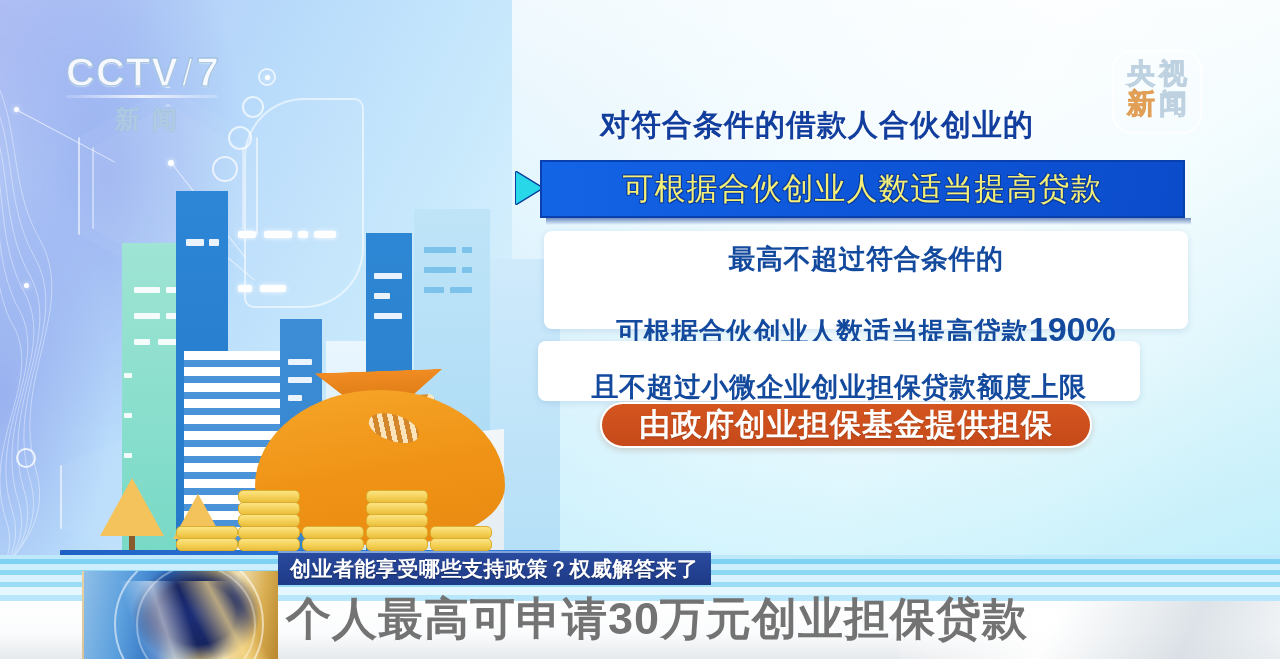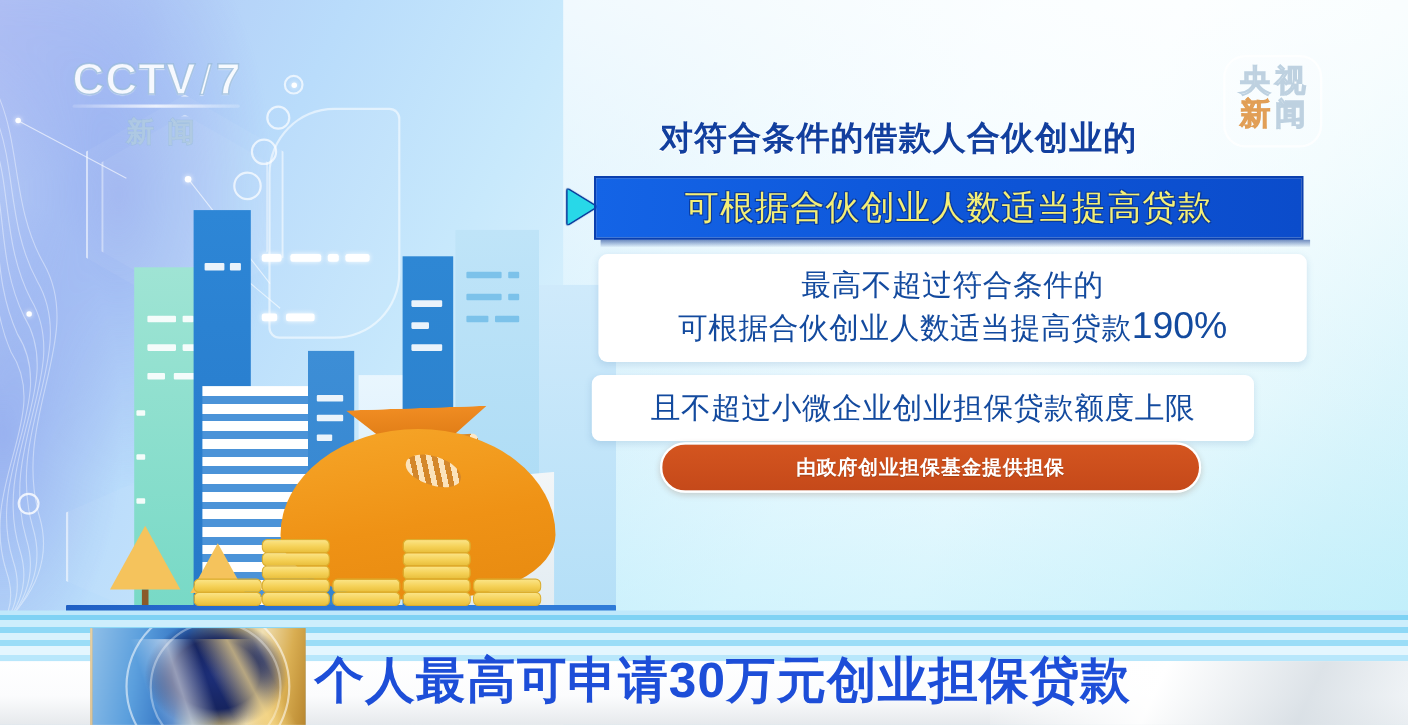--- a/index.html
+++ b/index.html
@@ -202,35 +202,35 @@
            drop-shadow(0 1px 0 #0b3f9e) drop-shadow(0 -1px 0 #0b3f9e);
   }
 
   .white-card {
     position:absolute; background:#ffffff;
     border-radius:8px;
     box-shadow:0 2px 7px rgba(70,120,170,.18);
     display:flex; flex-direction:column; align-items:center; justify-content:center;
   }
   .wc-line {
-    font-size:27px; font-weight:normal; letter-spacing:.5px;
-    color:#134a9e; white-space:nowrap; line-height:1.22;
+    font-size:27px; font-weight:bold; letter-spacing:.5px;
+    color:#134a9e; white-space:nowrap; line-height:1.22;margin-top:33px;
   }
   .wc-line .big { font-size:34px; letter-spacing:0; }
 
   .pill {
     position:absolute;
     background:linear-gradient(180deg,#d4551f,#c5491a);
     border:2.5px solid #ffffff;
     border-radius:30px;
     display:flex; align-items:center; justify-content:center;
     box-shadow:0 2px 6px rgba(120,60,25,.22);
   }
   .pill-txt {
-    font-size:18px; font-weight:bold; letter-spacing:.8px;
+    font-size:31px; font-weight:bold; letter-spacing:.8px;
     color:#ffffff; white-space:nowrap;
     text-shadow:0 1px 1px rgba(120,45,10,.45);
   }
 
   
   .lower { position:absolute; left:0; bottom:0; width:1280px; height:104px; }
   .lower-stripes {
     position:absolute; left:0; top:0; width:1280px; height:46px;
     background:
       linear-gradient(180deg,
@@ -253,21 +253,21 @@
     border-top:2px solid #7fa3dc;
     display:flex; align-items:center;
   }
   .kicker-txt {
     font-size:21px; font-weight:bold; letter-spacing:.5px; color:#ffffff;
     white-space:nowrap; text-shadow:0 1px 1px rgba(0,0,0,.35);
   }
   .maintitle {
     position:absolute; left:286px; top:34px;
     font-size:45px; font-weight:bold; letter-spacing:1px;
-    color:#1d4ed8; white-space:nowrap;
+    color:#737373; white-space:nowrap;
   }
   .thumb {
     position:absolute; left:82px; top:16px; width:196px; height:88px;
     overflow:hidden;
     background:
       radial-gradient(ellipse 90px 70px at 58% 48%, #1d2f7a 0%, #16245f 45%, rgba(22,36,95,0) 72%),
       linear-gradient(100deg,#8fbfe8 0%,#5b9fdd 22%,#2f6fc0 42%,#c9b26a 62%,#f0e0b4 74%,#d9ae52 88%,#b8862e 100%);
     border-left:2px solid rgba(255,255,255,.5);
   }
   .thumb-swoosh {
@@ -480,17 +480,20 @@
     <div class="lower-stripes"></div>
     <div class="lower-white"></div>
     <div class="lower-white-sheen"></div>
 
     <div class="thumb">
       <div class="thumb-swoosh"></div>
       <div class="thumb-arc" style="left:30px;top:-22px;width:150px;height:150px;"></div>
       <div class="thumb-arc" style="left:52px;top:-6px;width:120px;height:120px;border-color:rgba(255,255,255,.35);"></div>
     </div>
 
+    <div class="kicker">
+      <span class="kicker-txt">创业者能享受哪些支持政策？权威解答来了</span>
+    </div>
 
     <div class="maintitle">个人最高可申请30万元创业担保贷款</div>
   </div>
 
 </div>
 
 </body></html>

